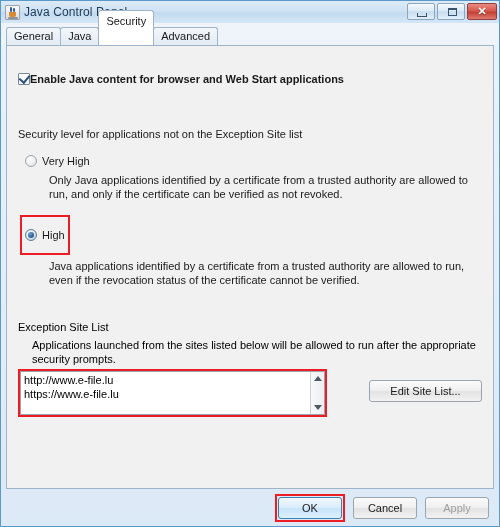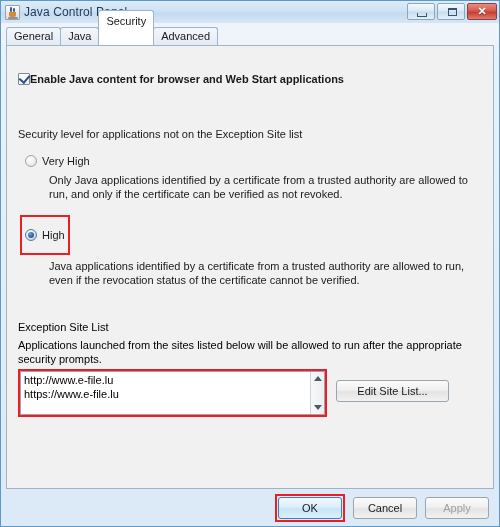--- a/index.html
+++ b/index.html
@@ -257,30 +257,31 @@
     line-height: 14px;
     max-width: 440px;
   }
 
   
   .excl-title {
     font-size: 11px;
     margin-top: 34px;
   }
   .excl-desc {
-    margin: 5px 0 0 0;
+    margin: 5px 0 0 14px;
     font-size: 11px;
     line-height: 14px;
     max-width: 450px;
   }
   .list-area {
     margin-top: 3px;
     display: flex;
     align-items: flex-start;
     gap: 9px;
+    justify-content: space-between;
   }
   .list-outline {
     border: 2px solid #ee1c24;
     padding: 0;
     box-sizing: border-box;
     width: 309px;
     flex: 0 0 auto;
   }
   .listbox {
     box-sizing: border-box;

